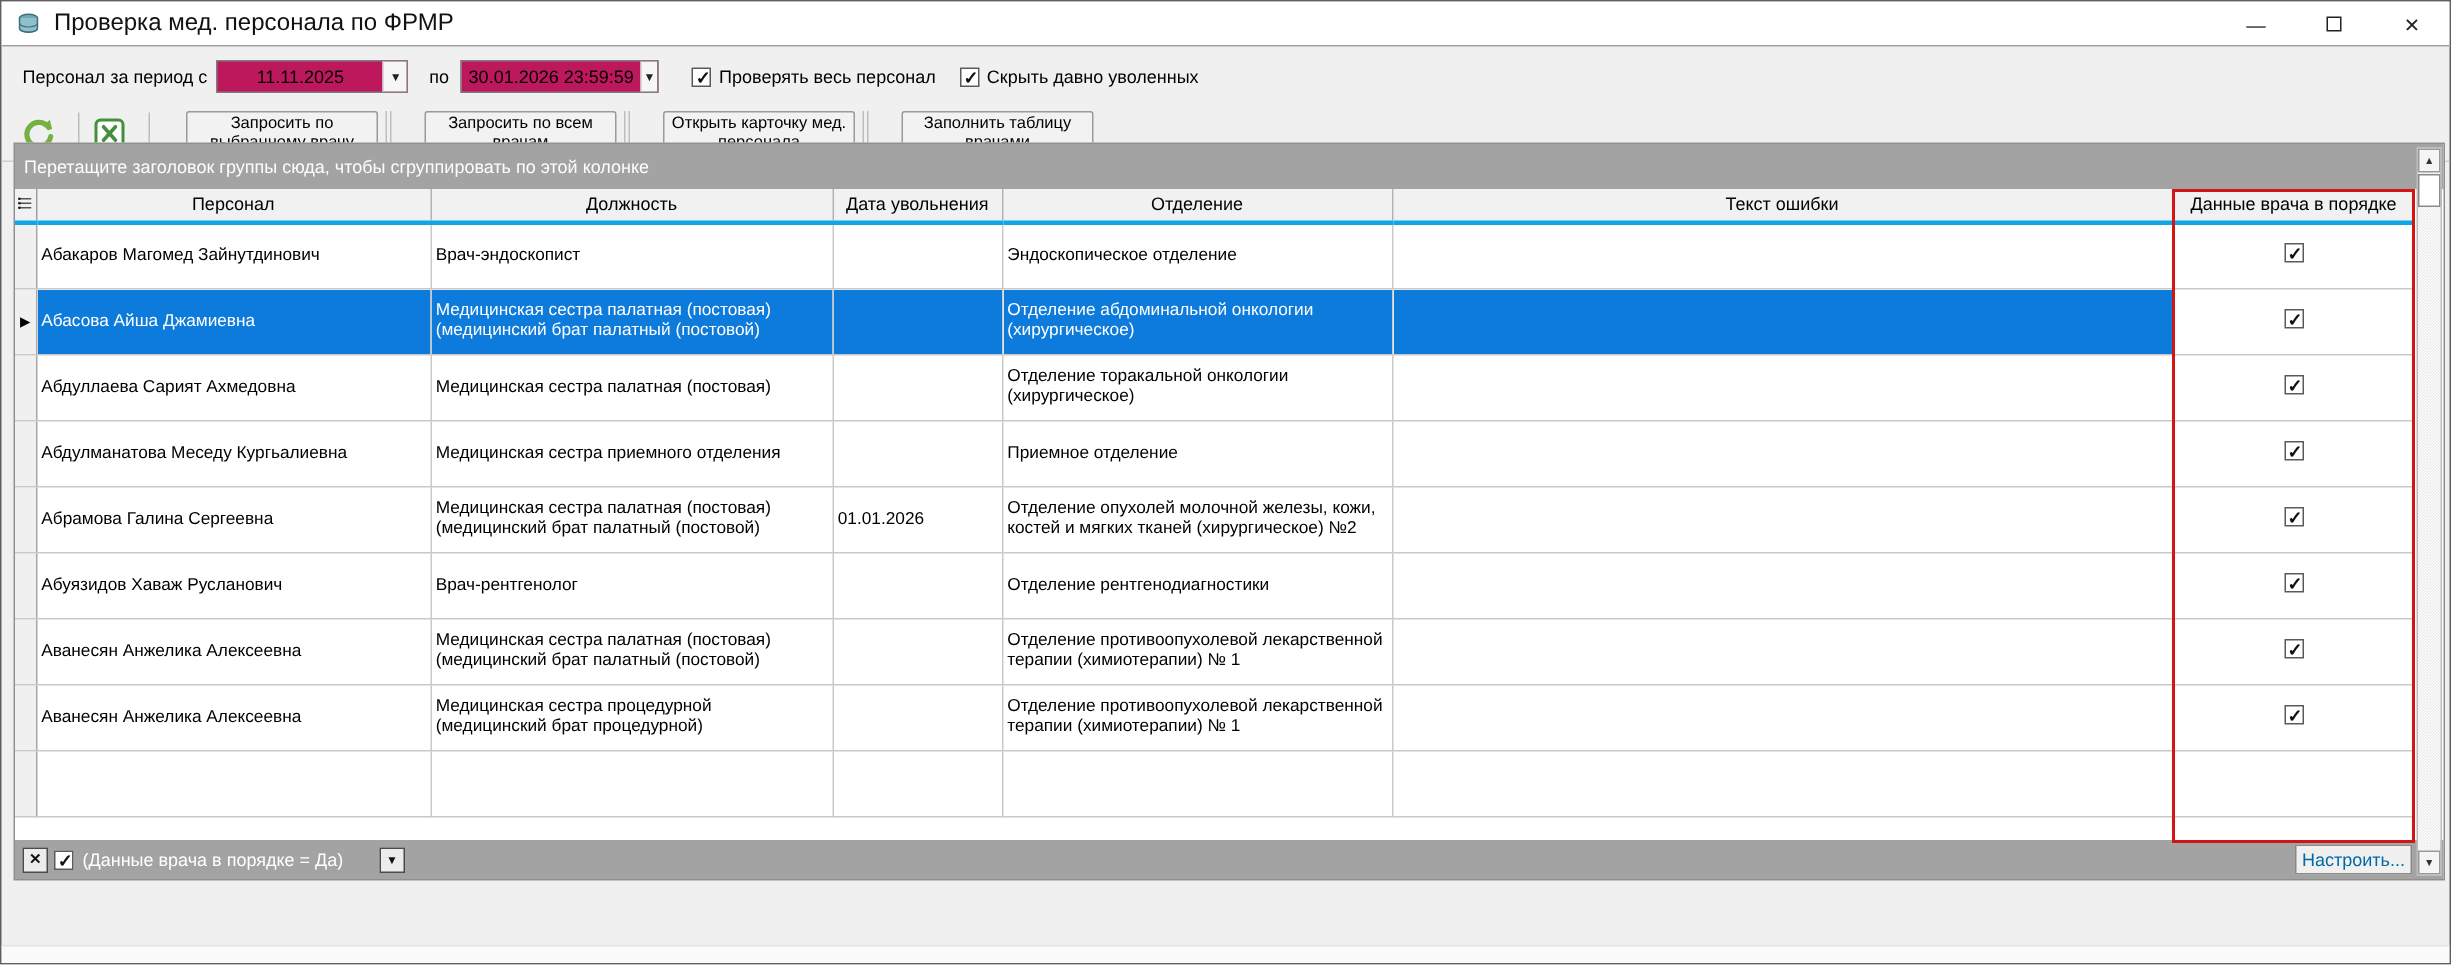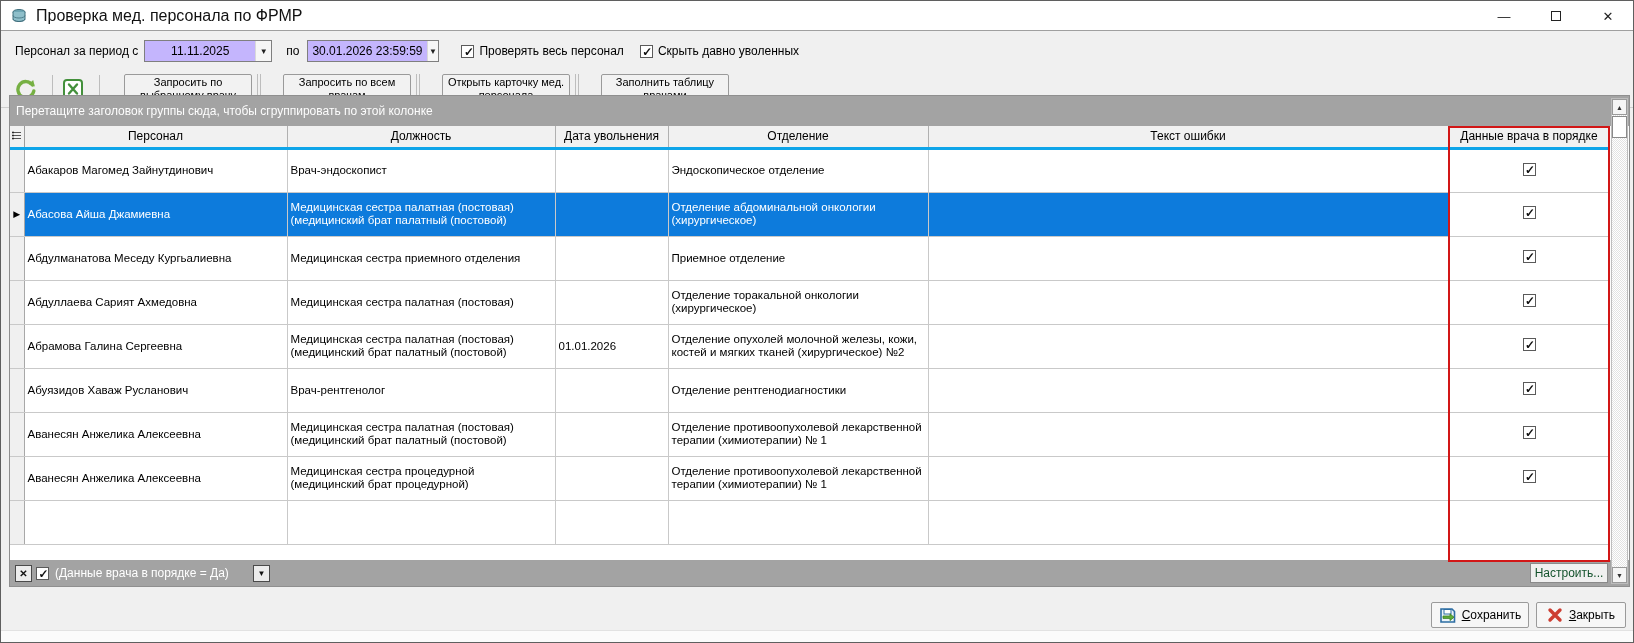--- a/index.html
+++ b/index.html
@@ -14,21 +14,21 @@
   .titlebar{position:absolute;top:0;left:0;right:0;height:30px;background:#ffffff;
     border-bottom:1px solid #9f9f9f;display:flex;align-items:center;padding-left:10px;}
   .app-icon{width:16px;height:16px;margin-right:9px;}
   .title-text{font-size:16px;color:#111;text-align:right;}
   .win-controls{position:absolute;right:12px;top:0;height:30px;display:flex;align-items:center;gap:26px;}
   .win-btn{width:26px;height:22px;display:flex;align-items:center;justify-content:center;color:#222;font-size:13px;cursor:default;}
   .max-glyph{width:10px;height:10px;border:1px solid #222;display:inline-block;}
   
   .row-period{position:absolute;top:31px;left:0;right:0;height:38px;display:flex;align-items:center;padding-left:14px;}
   .lbl{white-space:nowrap;}
-  .combo{height:22px;background:#c4b5fd;border:1px solid #7f7f7f;display:flex;align-items:stretch;margin:0 6px;}
+  .combo{height:22px;background:#be185d;border:1px solid #7f7f7f;display:flex;align-items:stretch;margin:0 6px;}
   .combo .val{flex:1;display:flex;align-items:center;justify-content:center;padding:0 4px;white-space:nowrap;}
   .combo .drop{width:16px;display:flex;align-items:center;justify-content:center;font-size:8px;color:#222;border-left:1px solid #d9d9d9;background:#f6f6f6;}
   .combo.from{width:128px;}
   .combo.to{width:132px;margin-left:8px;}
   .po{margin-left:8px;}
   .chk-group{display:flex;align-items:center;margin-left:16px;}
   .checkbox{display:inline-block;width:13px;height:13px;background:#fff;border:1px solid #5a5a5a;position:relative;flex:none;}
   .checkbox.checked::after{content:"✓";position:absolute;left:0;top:-1px;width:13px;text-align:center;font-size:12px;font-weight:bold;color:#101010;line-height:14px;}
   .chk-group .chk-label{margin-left:5px;white-space:nowrap;}
   
@@ -59,21 +59,21 @@
   .red-overlay{position:absolute;left:1438px;top:30px;width:162px;height:436px;
     border:2px solid var(--red,#d21616);pointer-events:none;z-index:6;}
   
   .filter-bar{position:absolute;left:0;right:0;bottom:0;height:26px;background:var(--panel-gray,#a3a3a3);
     display:flex;align-items:center;padding-left:5px;color:#fff;}
   .fb-btn{width:17px;height:17px;background:#ececec;border:1px solid #4a4a4a;display:flex;align-items:center;
     justify-content:center;color:#111;font-size:10px;font-weight:bold;margin-right:4px;flex:none;}
   .fb-text{margin:0 24px 0 6px;white-space:nowrap;}
   .fb-drop{font-weight:normal;font-size:8px;}
   .customize-btn{position:absolute;right:21px;top:3px;width:78px;height:20px;background:#f0f0f0;
-    border:1px solid #8a8a8a;color:#14532d;display:flex;align-items:center;justify-content:center;font-size:12px;}
+    border:1px solid #8a8a8a;color:#0369a1;display:flex;align-items:center;justify-content:center;font-size:12px;}
   
   .vscroll{position:absolute;top:2px;bottom:2px;right:1px;width:17px;z-index:7;
     background-image:linear-gradient(45deg,#e3e3e3 25%,transparent 25%,transparent 75%,#e3e3e3 75%),
                      linear-gradient(45deg,#e3e3e3 25%,#ffffff 25%,#ffffff 75%,#e3e3e3 75%);
     background-size:2px 2px;background-position:0 0,1px 1px;border:1px solid #bdbdbd;}
   .sb-btn{position:absolute;left:0;width:15px;height:16px;background:#f5f5f5;border:1px solid #9a9a9a;
     display:flex;align-items:center;justify-content:center;font-size:7px;color:#333;}
   .sb-up{top:0;}
   .sb-down{bottom:0;}
   .sb-thumb{position:absolute;left:0;top:17px;width:15px;height:22px;background:#ffffff;border:1px solid #8a8a8a;}
@@ -200,33 +200,33 @@
               <td class="ind"><span class="arrow-right">▶</span></td>
               <td>Абасова Айша Джамиевна</td>
               <td>Медицинская сестра палатная (постовая) (медицинский брат палатный (постовой)</td>
               <td class="date-cell"></td>
               <td>Отделение абдоминальной онкологии (хирургическое)</td>
               <td></td>
               <td class="chk-cell"><span class="checkbox checked"></span></td>
             </tr>
             <tr>
               <td class="ind"></td>
+              <td>Абдуллаева Сарият Ахмедовна</td>
+              <td>Медицинская сестра палатная (постовая)</td>
+              <td class="date-cell"></td>
+              <td>Отделение торакальной онкологии (хирургическое)</td>
+              <td></td>
+              <td class="chk-cell"><span class="checkbox checked"></span></td>
+            </tr>
+            <tr>
+              <td class="ind"></td>
               <td>Абдулманатова Меседу Кургьалиевна</td>
               <td>Медицинская сестра приемного отделения</td>
               <td class="date-cell"></td>
               <td>Приемное отделение</td>
-              <td></td>
-              <td class="chk-cell"><span class="checkbox checked"></span></td>
-            </tr>
-            <tr>
-              <td class="ind"></td>
-              <td>Абдуллаева Сарият Ахмедовна</td>
-              <td>Медицинская сестра палатная (постовая)</td>
-              <td class="date-cell"></td>
-              <td>Отделение торакальной онкологии (хирургическое)</td>
               <td></td>
               <td class="chk-cell"><span class="checkbox checked"></span></td>
             </tr>
             <tr>
               <td class="ind"></td>
               <td>Абрамова Галина Сергеевна</td>
               <td>Медицинская сестра палатная (постовая) (медицинский брат палатный (постовой)</td>
               <td class="date-cell">01.01.2026</td>
               <td>Отделение опухолей молочной железы, кожи, костей и мягких тканей (хирургическое) №2</td>
               <td></td>
@@ -282,31 +282,15 @@
       <div class="customize-btn">Настроить...</div>
     </div>
 
     <div class="vscroll">
       <div class="sb-btn sb-up">▲</div>
       <div class="sb-thumb"></div>
       <div class="sb-btn sb-down">▼</div>
     </div>
   </div>
 
-  <div class="button-bar">
-    <div class="dlg-btn btn-save">
-      <svg width="17" height="17" viewBox="0 0 17 17">
-        <path d="M2 2 h11 l2.5 2.5 v10.5 h-13.5 Z" fill="#eaf3fa" stroke="#2d6da3" stroke-width="1.6"></path>
-        <rect x="5" y="2.5" width="7" height="4.5" fill="#ffffff" stroke="#2d6da3" stroke-width="1"></rect>
-        <path d="M4 9 h7 l0 -2.2 4 3.4 -4 3.4 0 -2.2 -7 0 Z" fill="#5fae3a" stroke="#3c7d22" stroke-width="0.8"></path>
-      </svg>
-      <span class="btn-label">Сохранить</span>
-    </div>
-    <div class="dlg-btn btn-close">
-      <svg width="16" height="16" viewBox="0 0 16 16">
-        <path d="M3 3 L13 13 M13 3 L3 13" stroke="#cd3e32" stroke-width="3.4" stroke-linecap="round"></path>
-      </svg>
-      <span class="btn-label">Закрыть</span>
-    </div>
-  </div>
   <div class="bottom-strip"></div>
 
 </div>
 
 </body></html>

